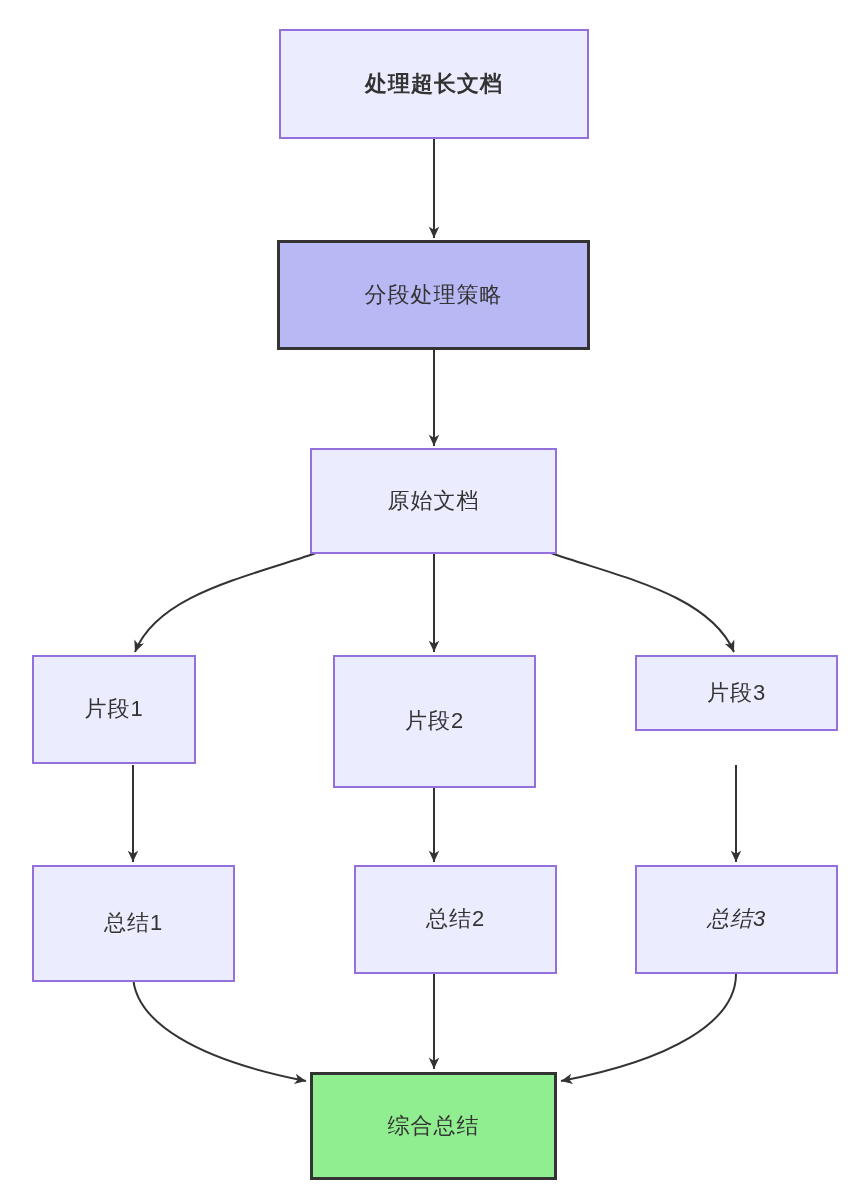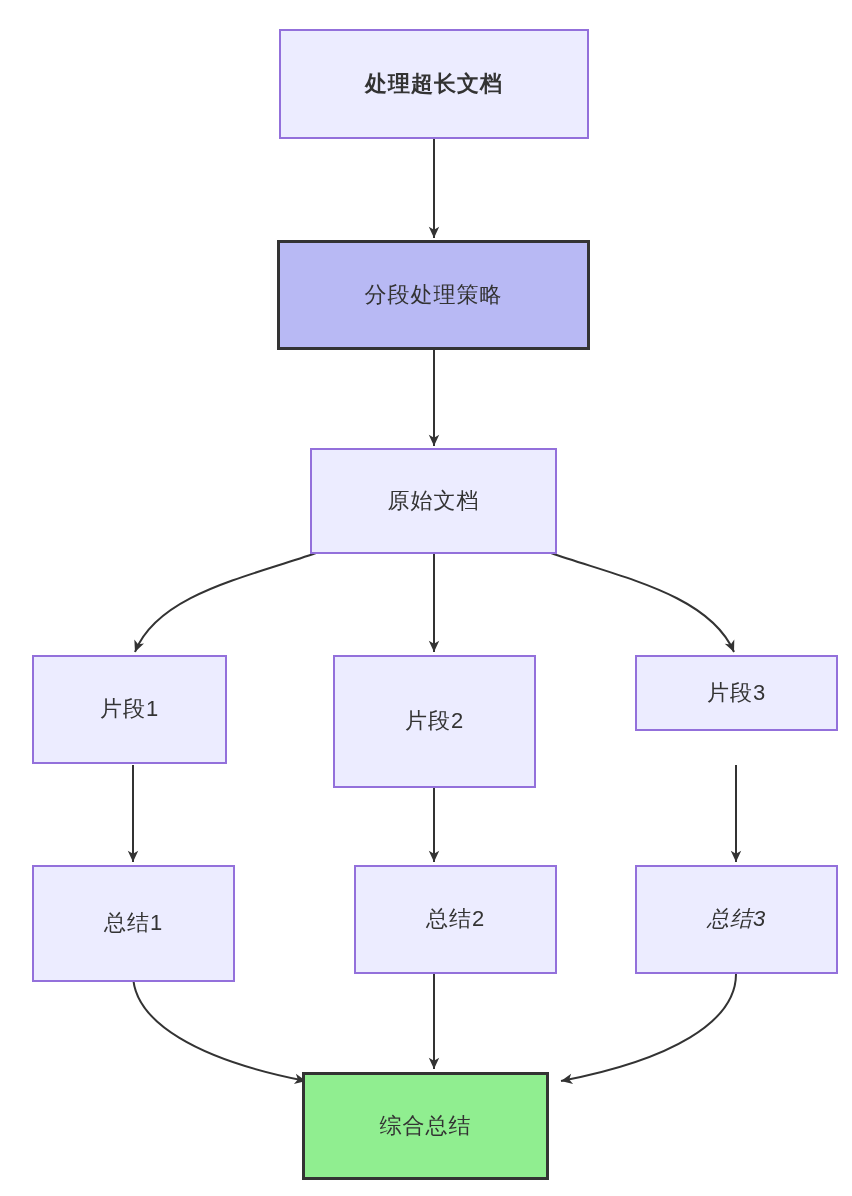--- a/index.html
+++ b/index.html
@@ -43,27 +43,27 @@
     border: 3px solid #333333;
   }
   .node.result {
     background: #90EE90;
     border: 3px solid #333333;
   }
   
   .pos-a  { left: 279px; top: 29px;   width: 310px; height: 110px; font-weight: bold; }
   .pos-b  { left: 277px; top: 240px;  width: 313px; height: 110px; }
   .pos-c  { left: 310px; top: 448px;  width: 247px; height: 106px; }
-  .pos-d1 { left: 32px;  top: 655px;  width: 195px; height: 109px; align-items: center; }
+  .pos-d1 { left: 32px;  top: 655px;  width: 164px; height: 109px; align-items: center; }
   .pos-d2 { left: 333px; top: 655px;  width: 203px; height: 133px; }
   .pos-d3 { left: 635px; top: 655px;  width: 203px; height: 76px; }
   .pos-e1 { left: 32px;  top: 865px;  width: 203px; height: 117px; }
   .pos-e2 { left: 333px; top: 865px;  width: 203px; height: 109px; margin-left: 21px; }
   .pos-e3 { left: 635px; top: 865px;  width: 203px; height: 109px; font-style: italic; }
-  .pos-f  { left: 302px; top: 1072px; width: 247px; height: 108px; }
+  .pos-f  { left: 310px; top: 1072px; width: 247px; height: 108px; }
   .edge-path {
     fill: none;
     stroke: #333333;
     stroke-width: 2px;
   }
 </style>
 </head>
 <body>
 
 <div class="canvas">

